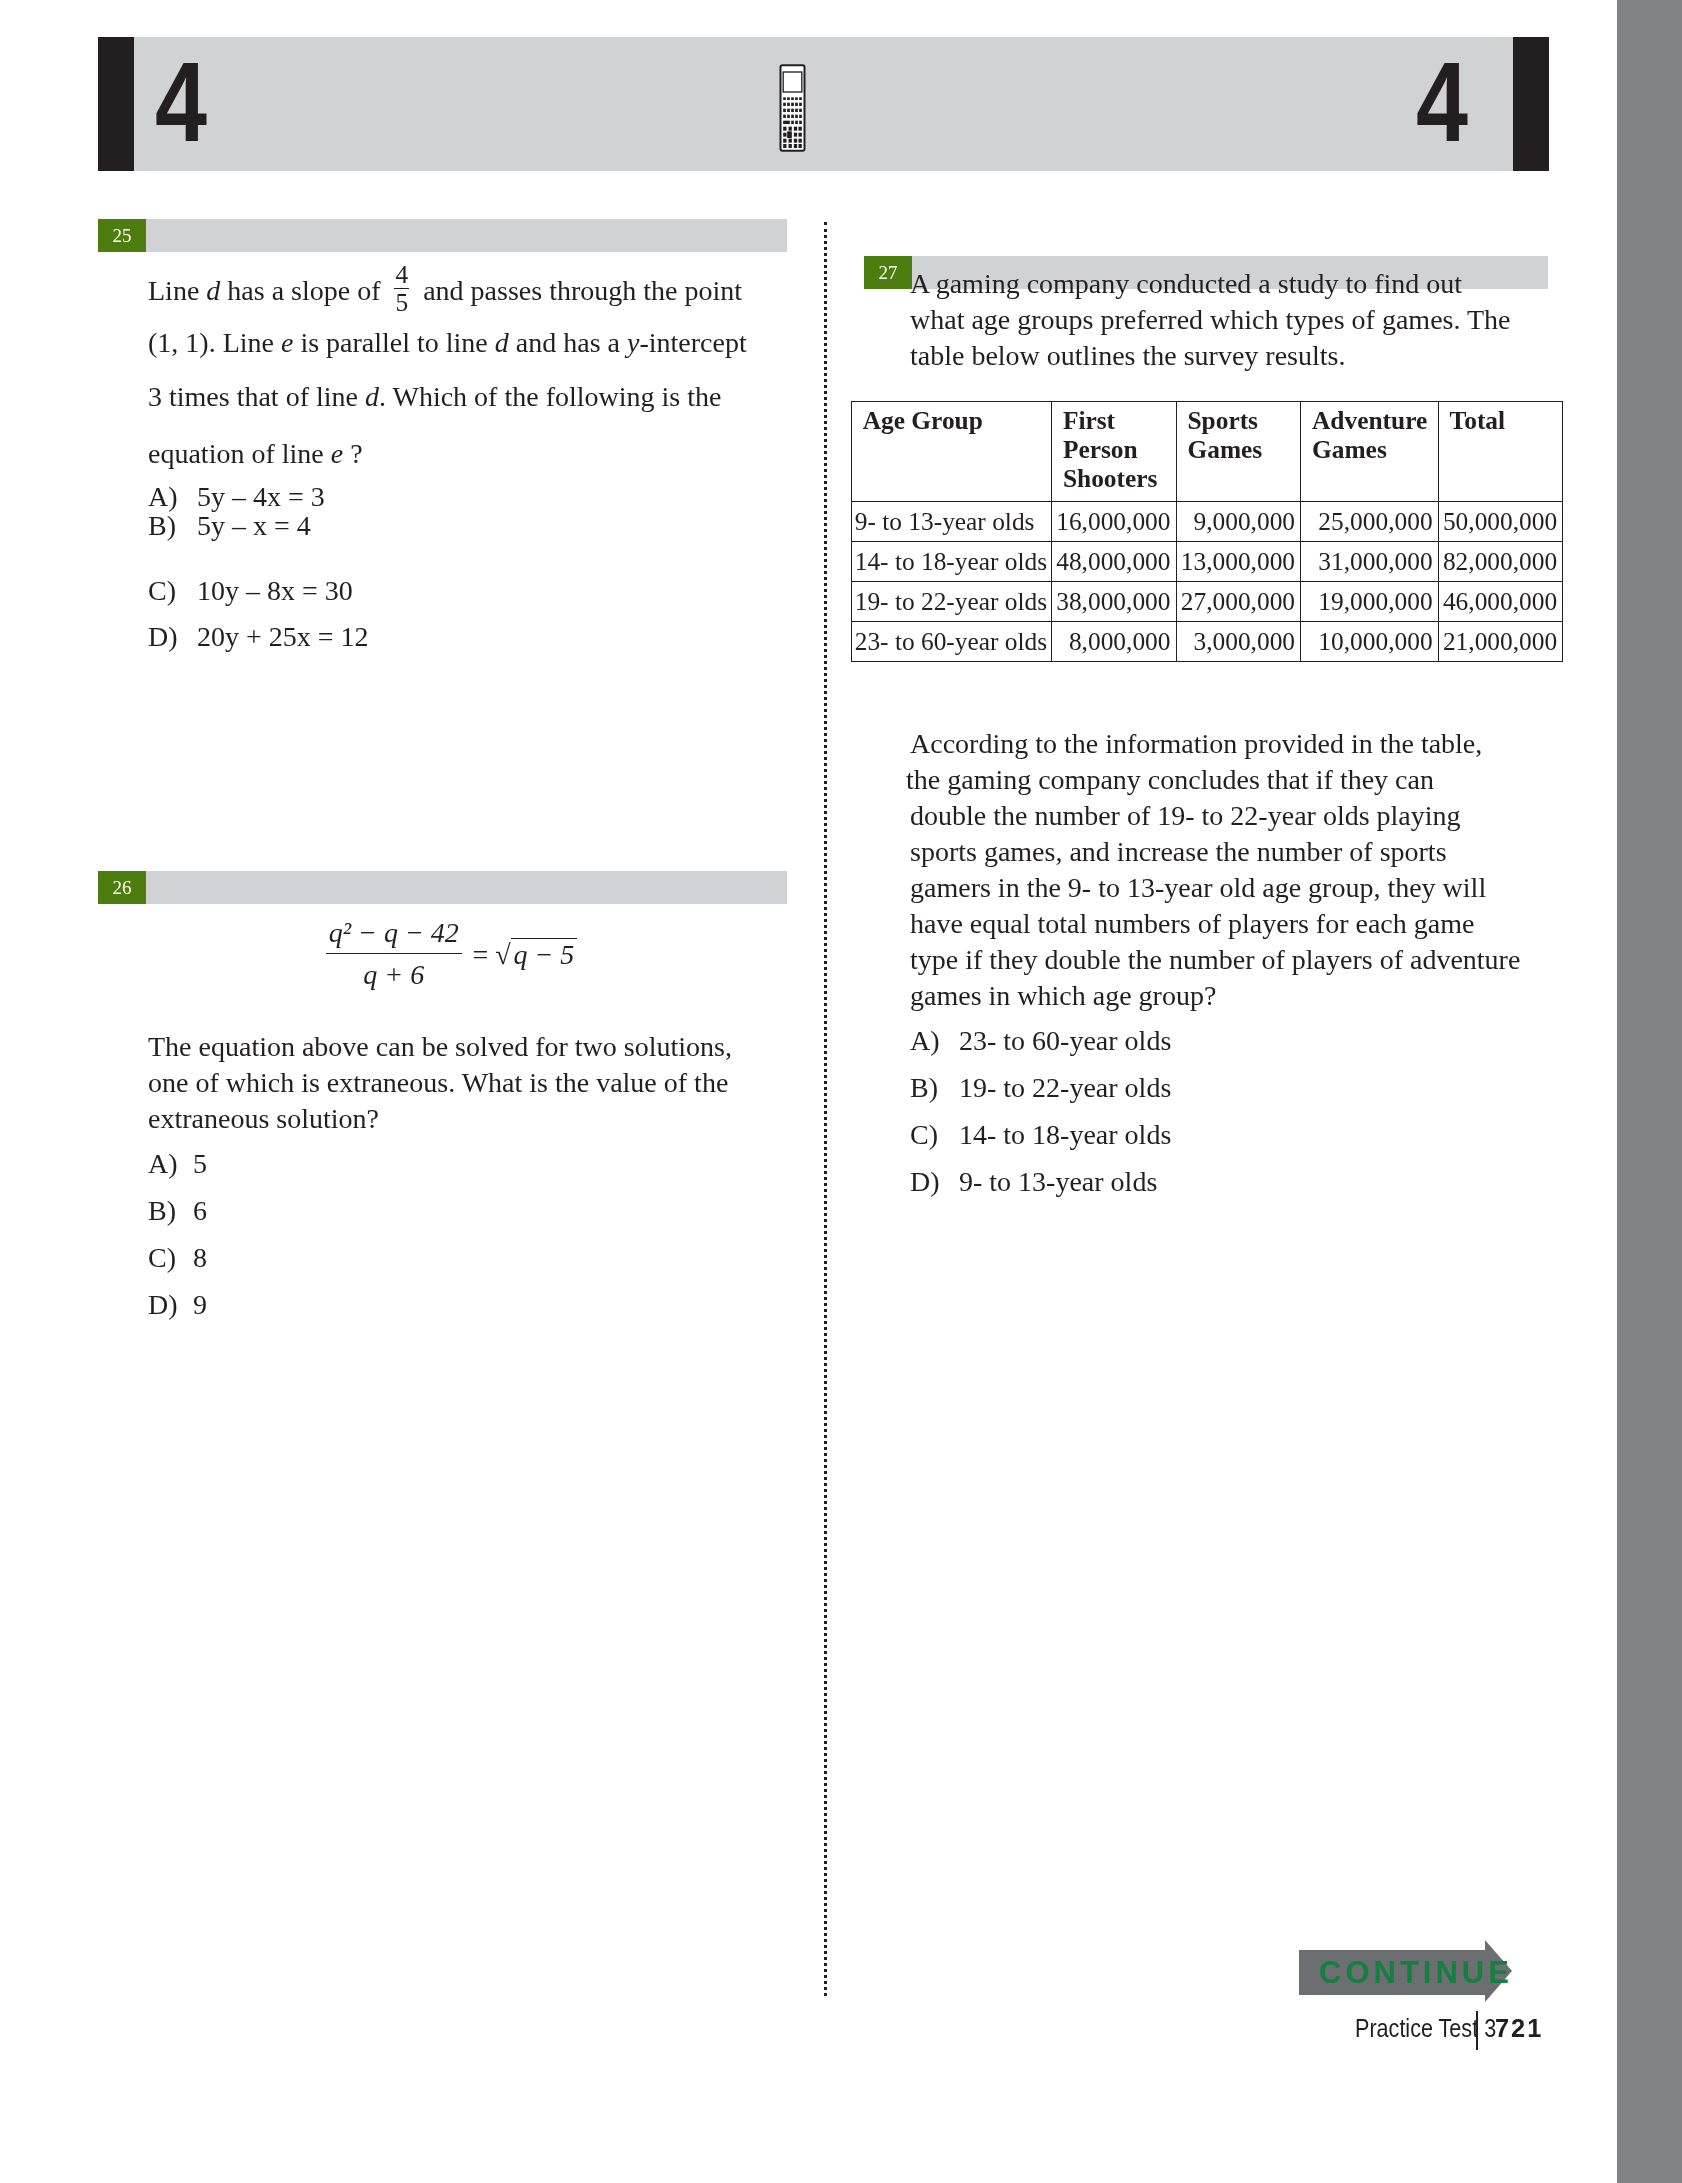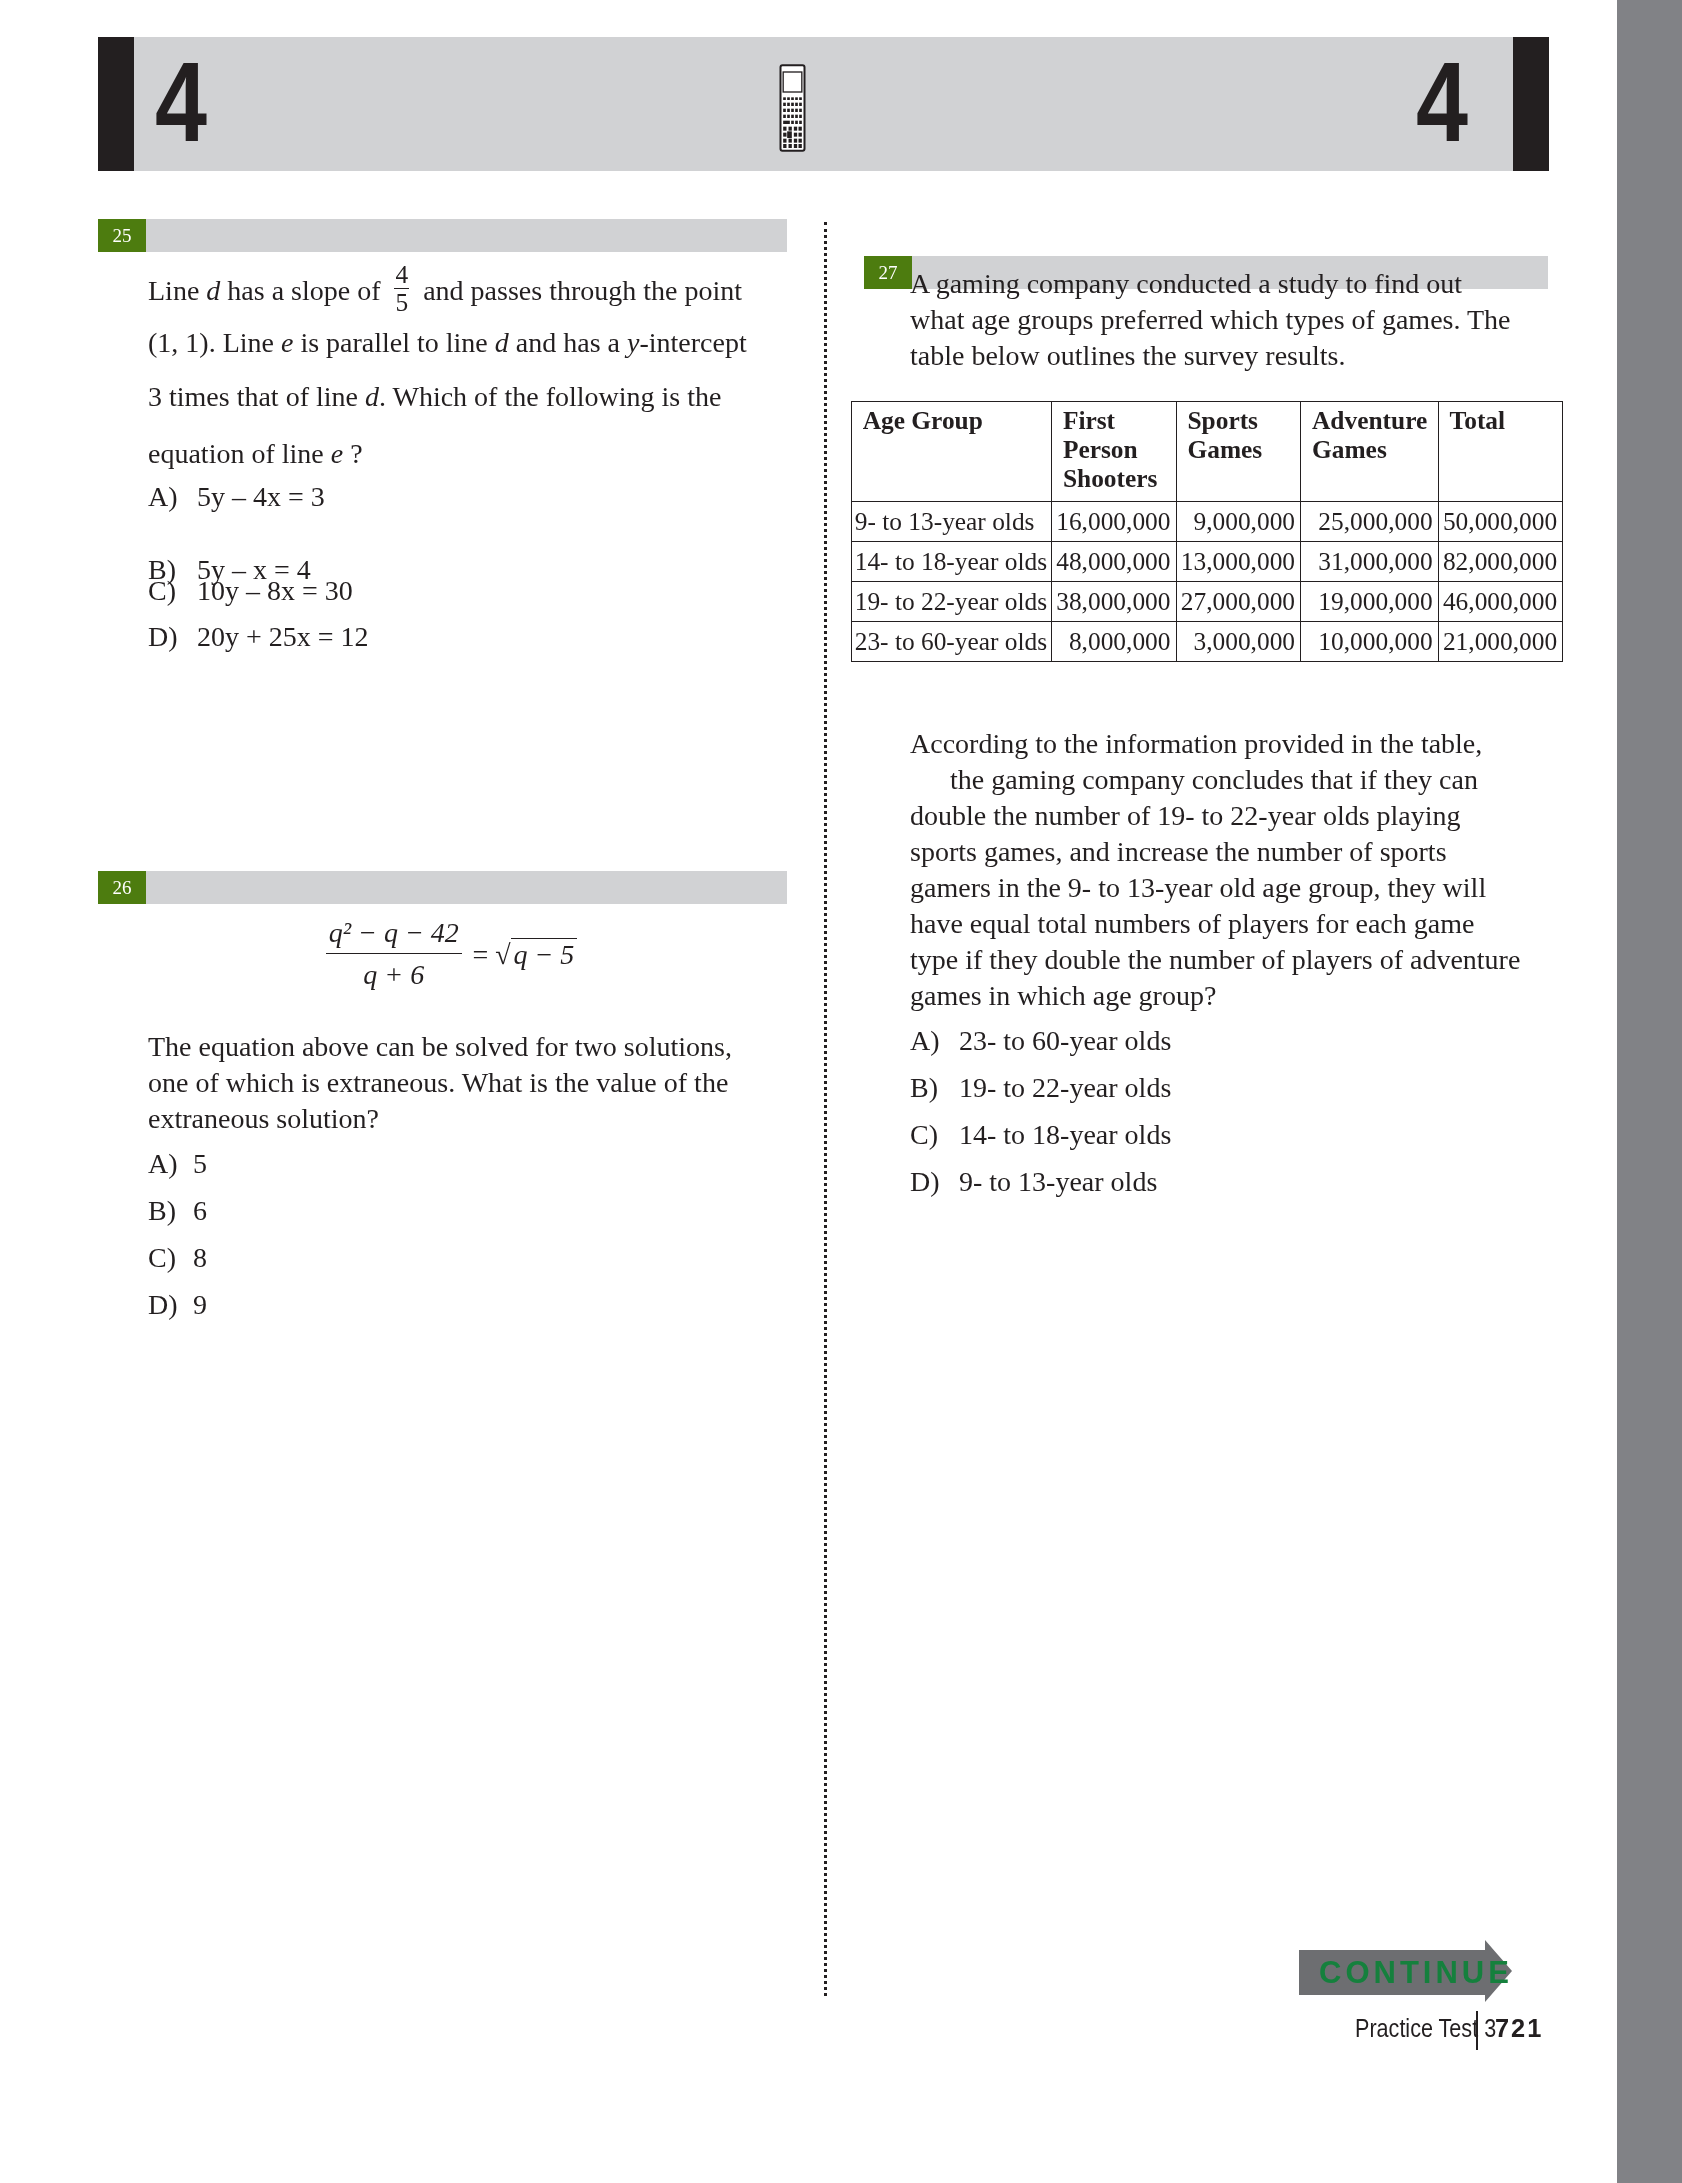--- a/index.html
+++ b/index.html
@@ -147,21 +147,21 @@
 <div class="text" style="left:148px; top:325px; width:641px;">
   <span>(1, 1). Line </span><i>e</i><span> is parallel to line </span><i>d</i><span> and has a </span><i>y</i><span>-intercept</span>
 </div>
 <div class="text" style="left:148px; top:379px; width:641px;">
   <span>3 times that of line </span><i>d</i><span>. Which of the following is the</span>
 </div>
 <div class="text" style="left:148px; top:436px; width:641px;">
   <span>equation of line </span><i>e</i><span> ?</span>
 </div>
 <div class="choice" style="left:148px; top:479px;"><span class="letter">A)</span><span>5y – 4x = 3</span></div>
-<div class="choice" style="left:148px; top:552px;"><span class="letter">B)</span><span>5y – x = 4</span></div>
+<div class="choice" style="left:148px; top:508px;"><span class="letter">B)</span><span>5y – x = 4</span></div>
 <div class="choice" style="left:148px; top:573px;"><span class="letter">C)</span><span>10y – 8x = 30</span></div>
 <div class="choice" style="left:148px; top:619px;"><span class="letter">D)</span><span>20y + 25x = 12</span></div>
 
 <div class="q-bar" style="left:98px; top:871px; width:689px;">
   <div class="q-num">26</div>
 </div>
 <div class="equation">
   <span class="eq-frac">
     <span class="num">q² − q − 42</span>
     <span class="den">q + 6</span>
@@ -229,21 +229,21 @@
       <td class="label">23- to 60-year olds</td>
       <td class="num">8,000,000</td>
       <td class="num">3,000,000</td>
       <td class="num">10,000,000</td>
       <td class="num">21,000,000</td>
     </tr>
   </tbody>
 </table>
 
 <div class="text" style="left:910px; top:726px;">According to the information provided in the table,</div>
-<div class="text" style="left:950px; top:762px;">the gaming company concludes that if they can</div>
+<div class="text" style="left:906px; top:762px;">the gaming company concludes that if they can</div>
 <div class="text" style="left:910px; top:798px;">double the number of 19- to 22-year olds playing</div>
 <div class="text" style="left:910px; top:834px;">sports games, and increase the number of sports</div>
 <div class="text" style="left:910px; top:870px;">gamers in the 9- to 13-year old age group, they will</div>
 <div class="text" style="left:910px; top:906px;">have equal total numbers of players for each game</div>
 <div class="text" style="left:910px; top:942px;">type if they double the number of players of adventure</div>
 <div class="text" style="left:910px; top:978px;">games in which age group?</div>
 <div class="choice" style="left:910px; top:1023px;"><span class="letter">A)</span><span>23- to 60-year olds</span></div>
 <div class="choice" style="left:910px; top:1070px;"><span class="letter">B)</span><span>19- to 22-year olds</span></div>
 <div class="choice" style="left:910px; top:1117px;"><span class="letter">C)</span><span>14- to 18-year olds</span></div>
 <div class="choice" style="left:910px; top:1164px;"><span class="letter">D)</span><span>9- to 13-year olds</span></div>

